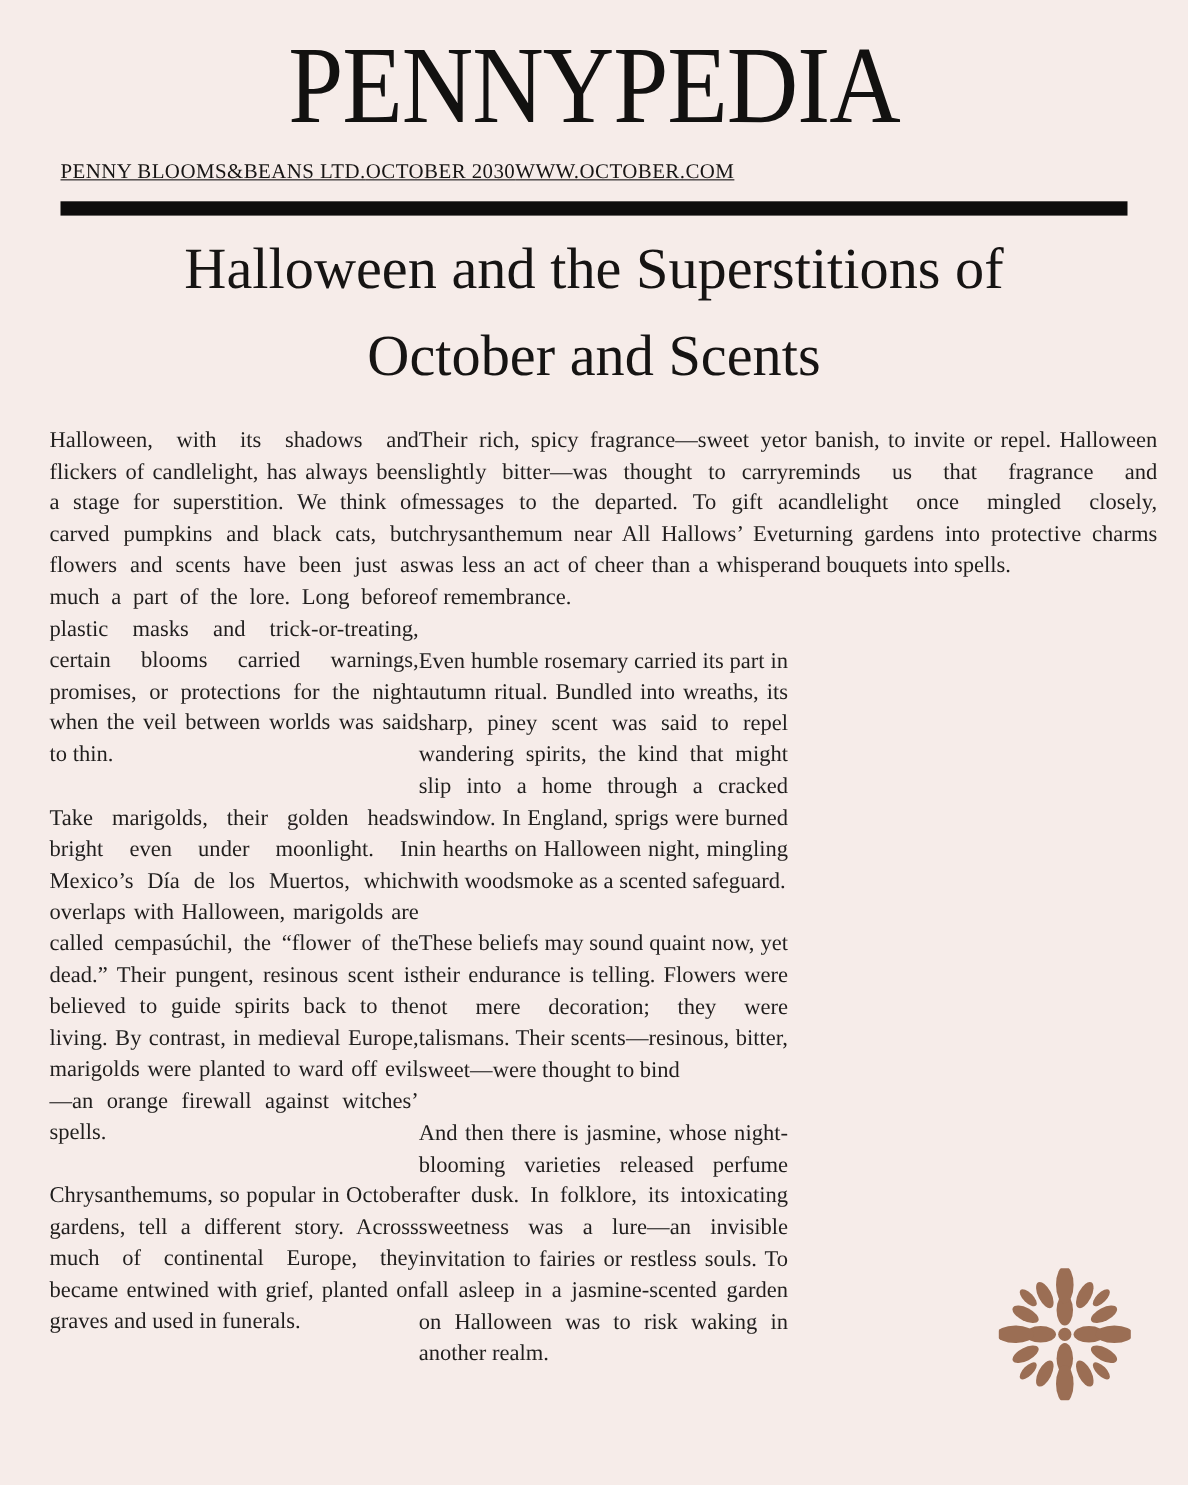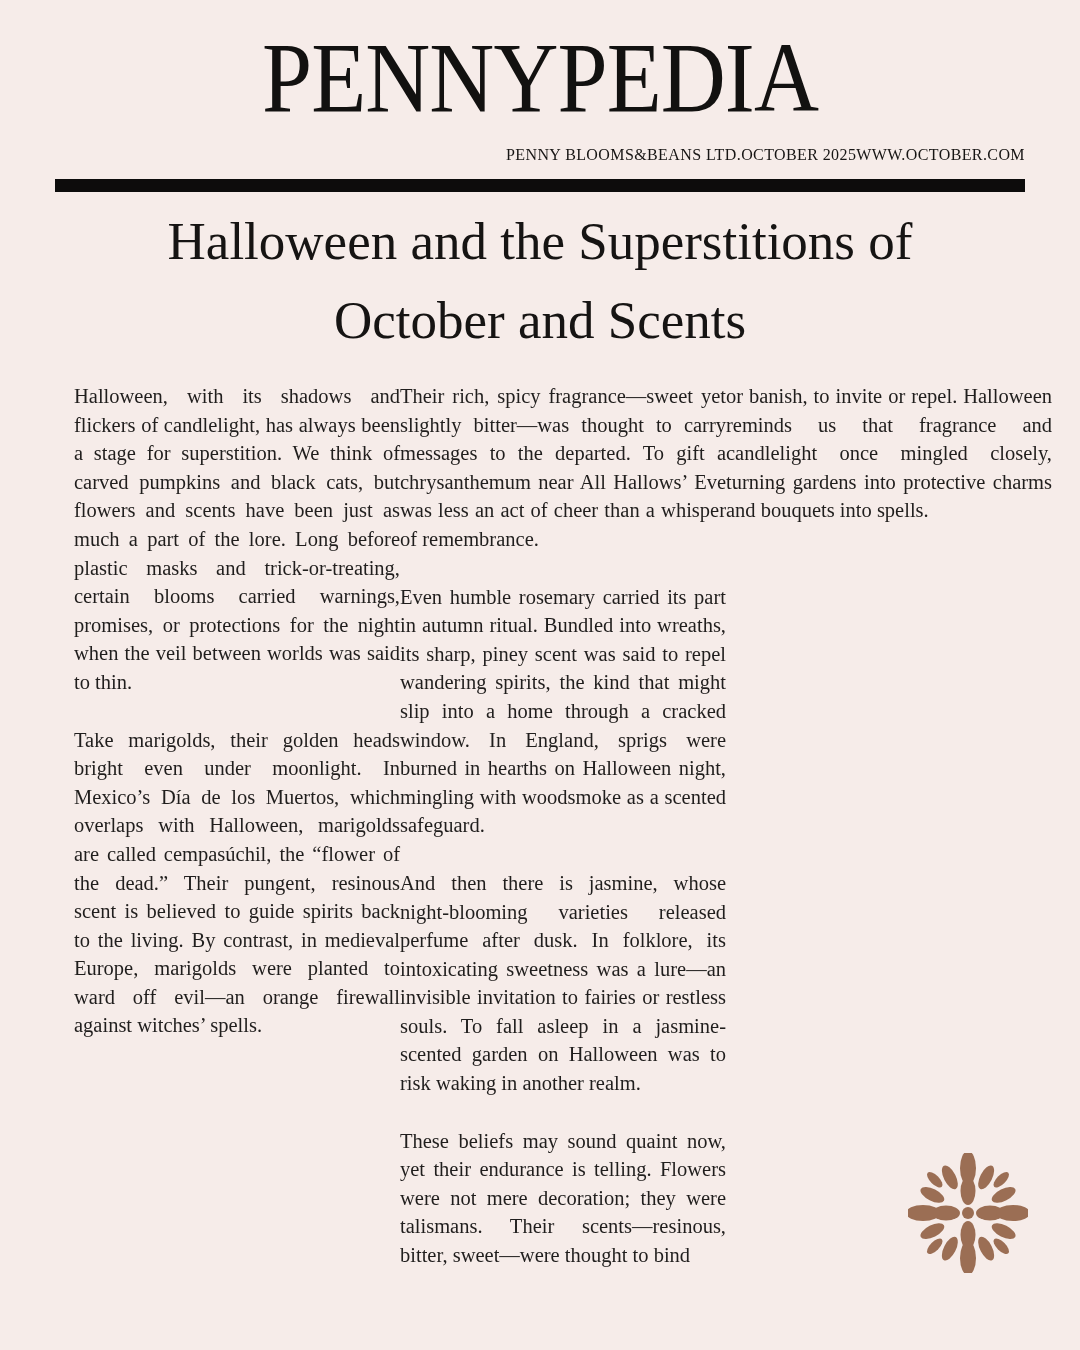--- a/index.html
+++ b/index.html
@@ -31,46 +31,46 @@
     transform: scaleX(0.9);
     transform-origin: 50% 50%;
     white-space: nowrap;
     margin: 0 auto;
     color: #121110;
   }
   .dateline {
     width: 970px;
     margin: 16px auto 0 auto;
     display: flex;
-    justify-content: flex-end;
+    justify-content: flex-start;
     align-items: baseline;
-    font-size: 16px;
+    font-size: 19px;
     letter-spacing: 0.4px;
     color: #171514;
+    text-decoration: underline;
   }
   .masthead-rule {
     width: 970px;
     height: 13px;
     background: #0d0c0c;
     margin: 15px auto 0 auto;
   }
   .headline {
     max-width: 920px;
     margin: 10px auto 0 auto;
     text-align: center;
     font-size: 53px;
     line-height: 79px;
     font-weight: 400;
     color: #161413;
   }
   .columns {
     display: flex;
     padding: 0 28px 0 45px;
     margin-top: 22px;
-    margin-left: 29px;
   }
   .column {
     flex: 1 1 0;
     min-width: 0;
   }
   .body-para {
     margin: 0 0 29px 0;
     font-size: 20.5px;
     line-height: 28.6px;
     text-align: justify;
@@ -87,38 +87,39 @@
 </style>
 </head>
 <body>
 
 <div class="page">
 
   <header class="masthead">
     <h1 class="masthead-title">PENNYPEDIA</h1>
     <div class="dateline">
       <span>PENNY BLOOMS&amp;BEANS LTD.</span>
-      <span>OCTOBER 2025</span>
+      <span>OCTOBER 2030</span>
       <span>WWW.OCTOBER.COM</span>
     </div>
     <div class="masthead-rule"></div>
   </header>
 
   <h2 class="headline">Halloween and the Superstitions of October and Scents</h2>
 
   <main class="columns">
     <div class="column">
         <p class="body-para">Halloween, with its shadows and flickers of candlelight, has always been a stage for superstition. We think of carved pumpkins and black cats, but flowers and scents have been just as much a part of the lore. Long before plastic masks and trick-or-treating, certain blooms carried warnings, promises, or protections for the night when the veil between worlds was said to thin.</p>
         <p class="body-para">Take marigolds, their golden heads bright even under moonlight. In Mexico’s Día de los Muertos, which overlaps with Halloween, marigolds are called cempasúchil, the “flower of the dead.” Their pungent, resinous scent is believed to guide spirits back to the living. By contrast, in medieval Europe, marigolds were planted to ward off evil—an orange firewall against witches’ spells.</p>
+        <p class="body-para">Chrysanthemums, so popular in October gardens, tell a different story. Across much of continental Europe, they became entwined with grief, planted on graves and used in funerals.</p>
       </div>
     <div class="column">
         <p class="body-para">Their rich, spicy fragrance—sweet yet slightly bitter—was thought to carry messages to the departed. To gift a chrysanthemum near All Hallows’ Eve was less an act of cheer than a whisper of remembrance.</p>
         <p class="body-para">Even humble rosemary carried its part in autumn ritual. Bundled into wreaths, its sharp, piney scent was said to repel wandering spirits, the kind that might slip into a home through a cracked window. In England, sprigs were burned in hearths on Halloween night, mingling with woodsmoke as a scented safeguard.</p>
+        <p class="body-para">These beliefs may sound quaint now, yet their endurance is telling. Flowers were not mere decoration; they were talismans. Their scents—resinous, bitter, sweet—were thought to bind</p>
         <p class="body-para">And then there is jasmine, whose night-blooming varieties released perfume after dusk. In folklore, its intoxicating sweetness was a lure—an invisible invitation to fairies or restless souls. To fall asleep in a jasmine-scented garden on Halloween was to risk waking in another realm.</p>
-        <p class="body-para">These beliefs may sound quaint now, yet their endurance is telling. Flowers were not mere decoration; they were talismans. Their scents—resinous, bitter, sweet—were thought to bind</p>
       </div>
     <div class="column">
         <p class="body-para">or banish, to invite or repel. Halloween reminds us that fragrance and candlelight once mingled closely, turning gardens into protective charms and bouquets into spells.</p>
       </div>
   </main>
 
   <svg class="ornament" viewBox="-60 -60 120 120" aria-hidden="true">
     <g fill="#9b6e54">
       <circle r="6" cx="0" cy="0"></circle>
       <g>

